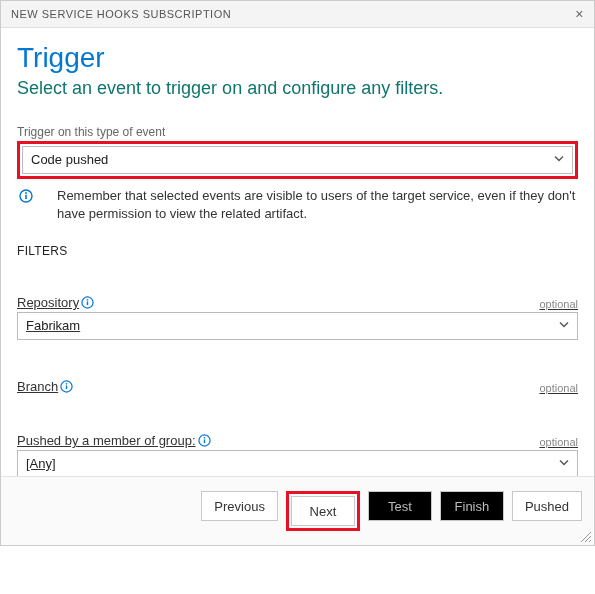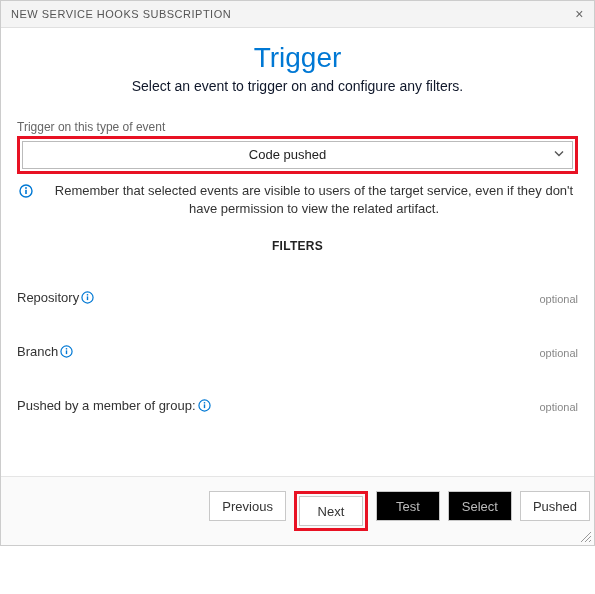--- a/index.html
+++ b/index.html
@@ -36,31 +36,30 @@
   .titlebar .close {
     cursor: pointer;
     color: #666;
     font-size: 14px;
     line-height: 1;
   }
   .content {
     padding: 14px 16px 8px 16px;
     flex: 1;
     overflow: auto;
-    text-align: center;
   }
   h1.trigger {
     font-size: 28px;
     font-weight: 300;
     color: #0078d4;
     margin-bottom: 4px;
   }
   .subtitle {
-    font-size: 14px;
-    color: #0f172a;
+    font-size: 18px;
+    color: #0f766e;
     margin-bottom: 26px;
   }
   .field-label {
     font-size: 12px;
     color: #666;
     margin-bottom: 2px;
     display: flex;
     align-items: center;
     gap: 4px;
   }
@@ -87,39 +86,40 @@
     pointer-events: none;
     color: #555;
   }
   .highlight-red {
     border: 3px solid #e81123;
     padding: 2px;
     margin-bottom: 6px;
   }
   .info-row {
     display: flex;
-    gap: 17px;
+    gap: 24px;
     margin: 8px 0 22px 2px;
     color: #333;
     font-size: 13px;
     line-height: 1.35;
   }
   .info-icon-svg {
     flex-shrink: 0;
     margin-top: 2px;
   }
   .filters-heading {
-    font-weight: 700;
+    font-weight: 400;
     font-size: 12px;
     letter-spacing: 0.3px;
     color: #222;
     margin-bottom: 12px;
   }
   .filter-group {
     margin-bottom: 14px;
+    text-decoration: underline;
   }
   .filter-label-row {
     display: flex;
     justify-content: space-between;
     align-items: flex-end;
     margin-bottom: 2px;
   }
   .filter-label {
     color: #333;
     font-size: 13px;
@@ -132,21 +132,21 @@
     color: #888;
     margin-top: 28px;
   }
   .help-icon {
     display: inline-flex;
     vertical-align: middle;
   }
   .footer {
     border-top: 1px solid #e5e5e5;
     background: #fafafa;
-    padding: 14px 4px;
+    padding: 14px 12px;
     display: flex;
     justify-content: flex-end;
     gap: 8px;
     position: relative;
   }
   .btn {
     min-width: 64px;
     height: 30px;
     border: 1px solid #c8c8c8;
     background: #fff;
@@ -226,20 +226,30 @@
           <span class="help-icon">
             <svg width="13" height="13" viewBox="0 0 14 14">
                 <circle cx="7" cy="7" r="6" fill="none" stroke="#0078d4" stroke-width="1.3"></circle>
                 <rect x="6.25" y="5.8" width="1.5" height="4" fill="#0078d4"></rect>
                 <circle cx="7" cy="4" r="0.9" fill="#0078d4"></circle>
               </svg>
           </span>
         </span>
         <span class="optional">optional</span>
       </div>
+      <div class="select-wrap">
+        <div class="select">
+          <span>Fabrikam</span>
+        </div>
+        <span class="chevron">
+          <svg width="12" height="12" viewBox="0 0 12 12">
+              <path d="M2 4 L6 8 L10 4" stroke="#555" stroke-width="1.4" fill="none"></path>
+            </svg>
+        </span>
+      </div>
     </div>
 
     <div class="filter-group">
       <div class="filter-label-row">
         <span class="filter-label">
           <span>Branch</span>
           <span class="help-icon">
             <svg width="13" height="13" viewBox="0 0 14 14">
                 <circle cx="7" cy="7" r="6" fill="none" stroke="#0078d4" stroke-width="1.3"></circle>
                 <rect x="6.25" y="5.8" width="1.5" height="4" fill="#0078d4"></rect>
@@ -258,31 +268,41 @@
           <span class="help-icon">
             <svg width="13" height="13" viewBox="0 0 14 14">
                 <circle cx="7" cy="7" r="6" fill="none" stroke="#0078d4" stroke-width="1.3"></circle>
                 <rect x="6.25" y="5.8" width="1.5" height="4" fill="#0078d4"></rect>
                 <circle cx="7" cy="4" r="0.9" fill="#0078d4"></circle>
               </svg>
           </span>
         </span>
         <span class="optional">optional</span>
       </div>
+      <div class="select-wrap">
+        <div class="select">
+          <span>[Any]</span>
+        </div>
+        <span class="chevron">
+          <svg width="12" height="12" viewBox="0 0 12 12">
+              <path d="M2 4 L6 8 L10 4" stroke="#555" stroke-width="1.4" fill="none"></path>
+            </svg>
+        </span>
+      </div>
     </div>
 
   </div>
 
   <div class="footer">
     <button class="btn">Previous</button>
     <span class="btn-highlight">
       <button class="btn">Next</button>
     </span>
     <button class="btn disabled">Test</button>
-    <button class="btn disabled">Select</button>
+    <button class="btn disabled">Finish</button>
     <button class="btn">Pushed</button>
     <span class="resize-grip">
       <svg width="14" height="14" viewBox="0 0 14 14">
         <line x1="3" y1="13" x2="13" y2="3" stroke="#999" stroke-width="1"></line>
         <line x1="7" y1="13" x2="13" y2="7" stroke="#999" stroke-width="1"></line>
         <line x1="11" y1="13" x2="13" y2="11" stroke="#999" stroke-width="1"></line>
       </svg>
     </span>
   </div>
 

